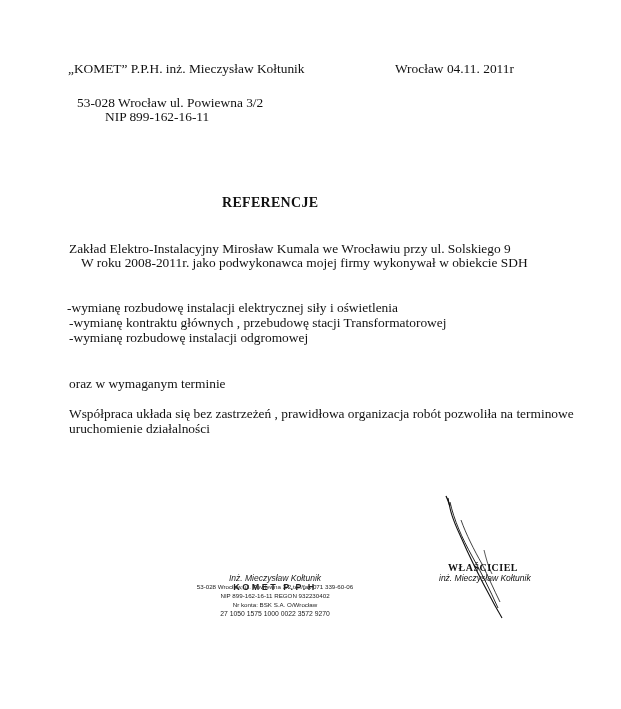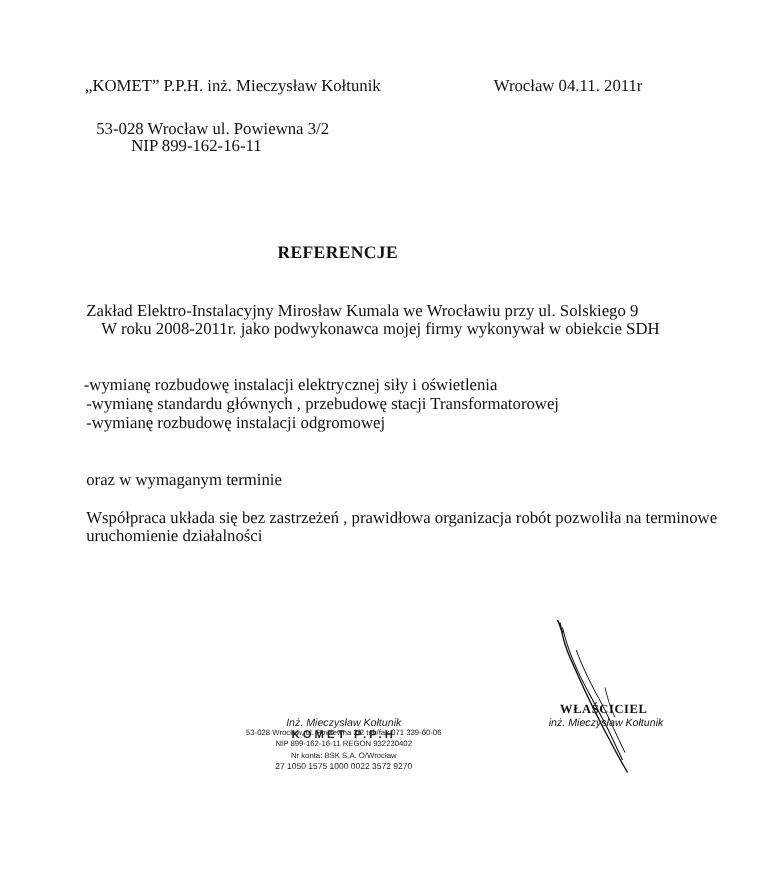--- a/index.html
+++ b/index.html
@@ -44,21 +44,21 @@
   <div class="t date">Wrocław  04.11. 2011r</div>
   <div class="t addr1">53-028 Wrocław ul. Powiewna 3/2</div>
   <div class="t addr2">NIP 899-162-16-11</div>
 
   <div class="t title">REFERENCJE</div>
 
   <div class="t p1">Zakład Elektro-Instalacyjny  Mirosław Kumala  we Wrocławiu przy ul. Solskiego 9</div>
   <div class="t p2">W roku 2008-2011r. jako podwykonawca mojej firmy wykonywał w obiekcie SDH</div>
 
   <div class="t b1">-wymianę rozbudowę instalacji elektrycznej siły i oświetlenia</div>
-  <div class="t b2">-wymianę standardu głównych , przebudowę stacji Transformatorowej</div>
+  <div class="t b2">-wymianę kontraktu głównych , przebudowę stacji Transformatorowej</div>
   <div class="t b3">-wymianę rozbudowę instalacji odgromowej</div>
 
   <div class="t q2">oraz w wymaganym terminie</div>
 
   <div class="t r1">Współpraca układa się bez zastrzeżeń , prawidłowa organizacja robót pozwoliła na terminowe</div>
   <div class="t r2">uruchomienie działalności</div>
 
   <div class="stamp stamp-company">KOMET P.P.H</div>
   <div class="stamp stamp-owner">Inż. Mieczysław Kołtunik</div>
   <div class="stamp stamp-line sl1">53-028 Wrocław, ul. Powiewna 3/2  tel./fax 071 339-60-06</div>

